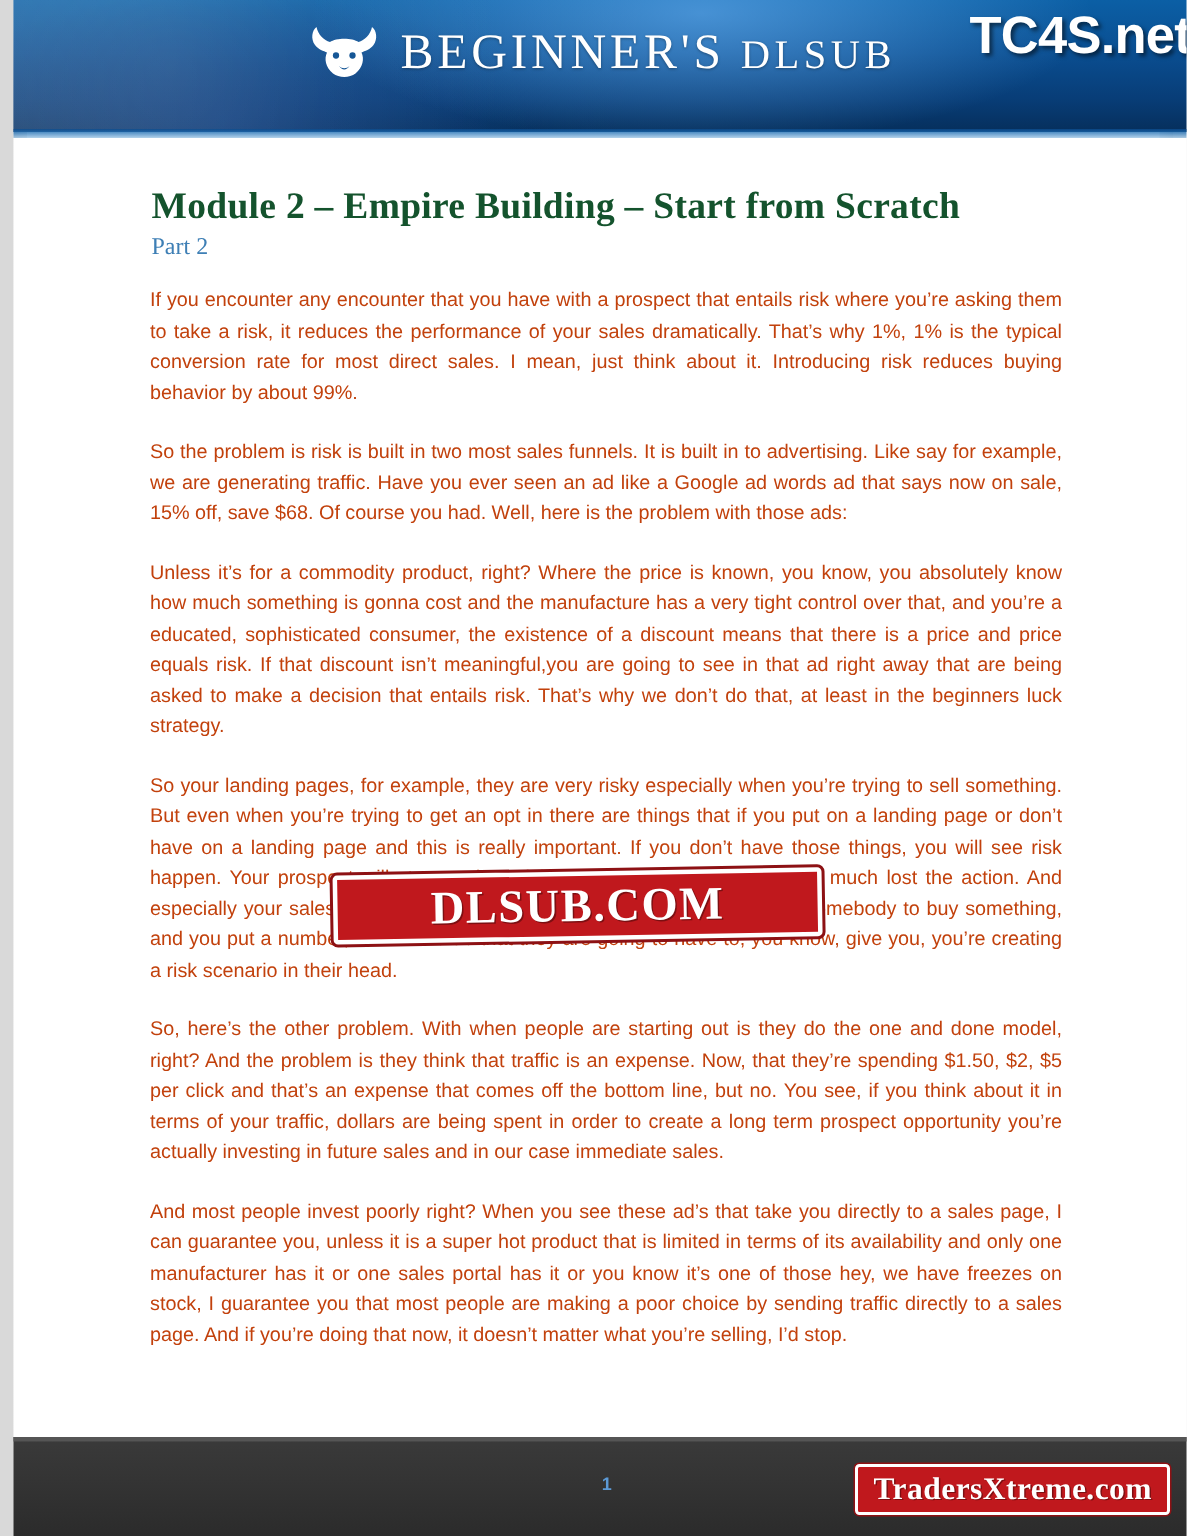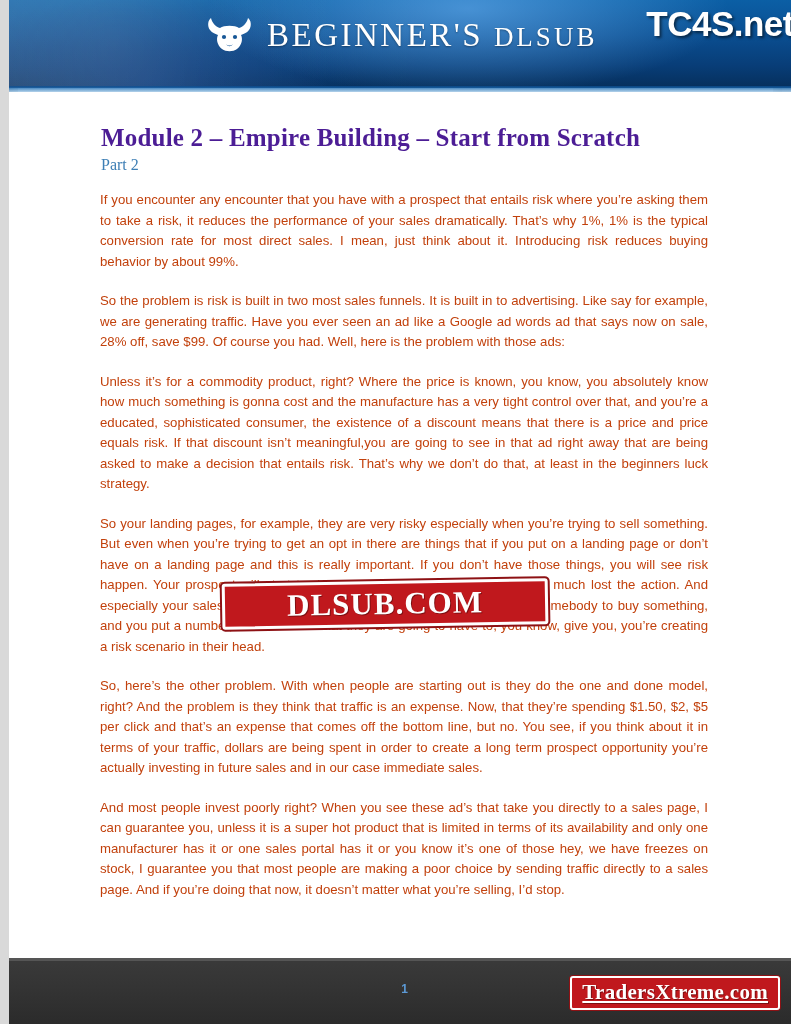--- a/index.html
+++ b/index.html
@@ -114,21 +114,21 @@
   }
   .title-block {
     position: absolute;
     left: 92px;
     top: 32px;
     width: 620px;
   }
   .doc-title {
     font-family: "Liberation Serif", serif;
     font-size: 25px;
-    color: #4c1d95;
+    color: #14532d;
     font-weight: bold;
     margin: 0;
     letter-spacing: 0.2px;
   }
   .doc-subtitle {
     font-family: "Liberation Serif", serif;
     font-size: 16px;
     color: #3e7fb5;
     margin: 4px 0 0 0;
   }
@@ -216,21 +216,20 @@
     box-shadow: 0 0 0 1px #8d1114;
   }
   .footer-brand-text {
     font-family: "Liberation Serif", serif;
     font-weight: bold;
     font-size: 21px;
     color: #ffffff;
     letter-spacing: 0.3px;
     white-space: nowrap;
     text-shadow: 1px 1px 0 #7d0f12;
-    text-decoration: underline;
   }
   .side-shadow-left {
     position: absolute;
     left: 0; top: 0;
     width: 9px; height: 1024px;
     background: linear-gradient(90deg, #cfcfcf 0%, #e9e9e9 100%);
   }
   .side-shadow-right {
     position: absolute;
     right: 0; top: 0;
@@ -270,21 +269,21 @@
 
   <div class="content">
 
     <div class="title-block">
       <h1 class="doc-title">Module 2 – Empire Building – Start from Scratch</h1>
       <div class="doc-subtitle">Part 2</div>
     </div>
 
     <div class="body-text">
       <p>If you encounter any encounter that you have with a prospect that entails risk where you’re asking them to take a risk, it reduces the performance of your sales dramatically. That’s why 1%, 1% is the typical conversion rate for most direct sales. I mean, just think about it. Introducing risk reduces buying behavior by about 99%.</p>
-      <p>So the problem is risk is built in two most sales funnels. It is built in to advertising. Like say for example, we are generating traffic. Have you ever seen an ad like a Google ad words ad that says now on sale, 28% off, save $99. Of course you had. Well, here is the problem with those ads:</p>
+      <p>So the problem is risk is built in two most sales funnels. It is built in to advertising. Like say for example, we are generating traffic. Have you ever seen an ad like a Google ad words ad that says now on sale, 15% off, save $68. Of course you had. Well, here is the problem with those ads:</p>
       <p>Unless it’s for a commodity product, right? Where the price is known, you know, you absolutely know how much something is gonna cost and the manufacture has a very tight control over that, and you’re a educated, sophisticated consumer, the existence of a discount means that there is a price and price equals risk. If that discount isn’t meaningful,you are going to see in that ad right away that are being asked to make a decision that entails risk. That’s why we don’t do that, at least in the beginners luck strategy.</p>
       <p>So your landing pages, for example, they are very risky especially when you’re trying to sell something. But even when you’re trying to get an opt in there are things that if you put on a landing page or don’t have on a landing page and this is really important. If you don’t have those things, you will see risk happen. Your prospect will start to do a risk calculation, and you’ve pretty much lost the action. And especially your sales pages. And I think that’s obvious. Any time you ask somebody to buy something, and you put a number, a dollar value that they are going to have to, you know, give you, you’re creating a risk scenario in their head.</p>
       <p>So, here’s the other problem. With when people are starting out is they do the one and done model, right? And the problem is they think that traffic is an expense. Now, that they’re spending $1.50, $2, $5 per click and that’s an expense that comes off the bottom line, but no. You see, if you think about it in terms of your traffic, dollars are being spent in order to create a long term prospect opportunity you’re actually investing in future sales and in our case immediate sales.</p>
       <p>And most people invest poorly right? When you see these ad’s that take you directly to a sales page, I can guarantee you, unless it is a super hot product that is limited in terms of its availability and only one manufacturer has it or one sales portal has it or you know it’s one of those hey, we have freezes on stock, I guarantee you that most people are making a poor choice by sending traffic directly to a sales page. And if you’re doing that now, it doesn’t matter what you’re selling, I’d stop.</p>
     </div>
 
     <div class="watermark">
       <div class="watermark-inner">
         <span class="watermark-text">DLSUB.COM</span>
       </div>

